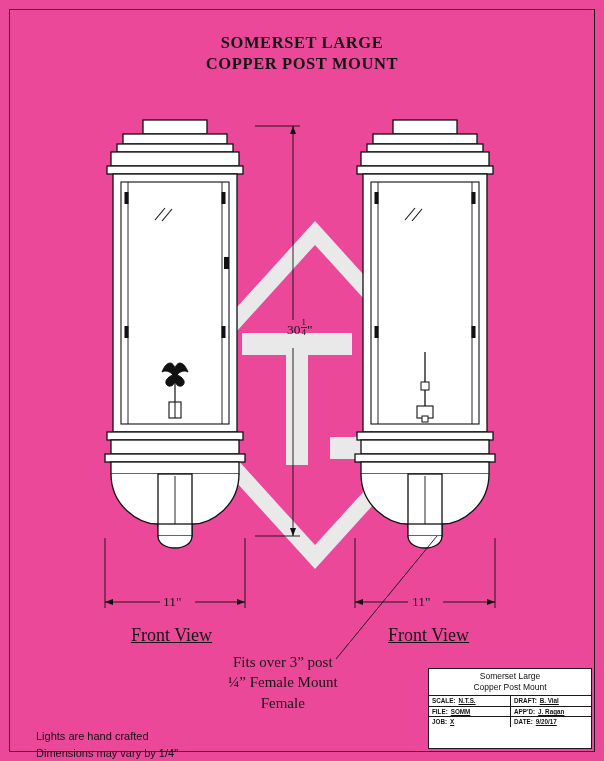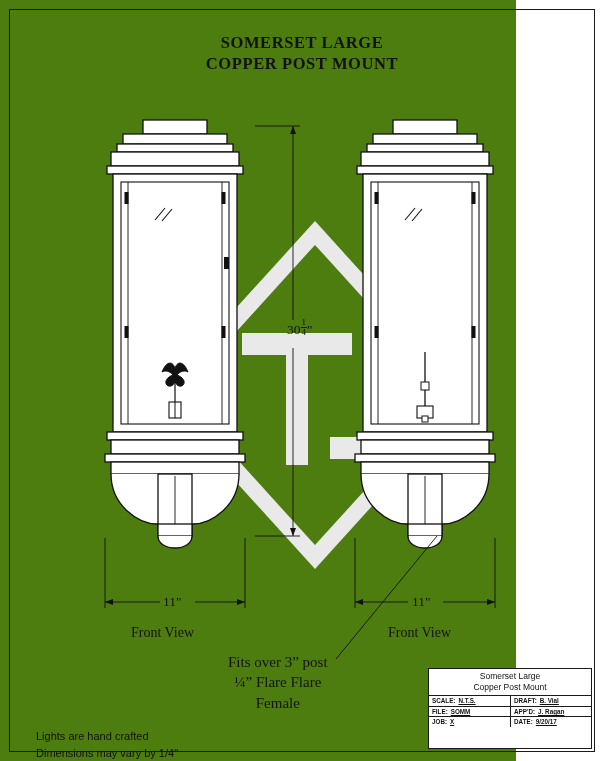--- a/index.html
+++ b/index.html
@@ -10,23 +10,23 @@
   body {
     width: 604px;
     height: 761px;
     font-family: "Liberation Serif", serif;
     position: relative;
     overflow: hidden;
   }
   #sheet {
     position: absolute;
     left: 0; top: 0;
-    width: 516px;
+    width: 604px;
     height: 761px;
-    background: #4d7c0f;
+    background: #ec4899;
   }
   .border-outer {
     position: absolute;
     left: 9px; top: 9px;
     width: 586px;
     height: 743px;
     border: 1px solid #1a1a1a;
     box-sizing: border-box;
   }
 
@@ -62,21 +62,22 @@
     left: 0; top: 0;
   }
 
   
   .lbl {
     position: absolute;
     color: #141414;
     font-family: "Liberation Serif", serif;
   }
   .view-label {
-    font-size: 14px;
+    font-size: 18px;
+    text-decoration: underline;
     white-space: nowrap;
   }
   .dim-label {
     font-size: 13.5px;
     white-space: nowrap;
   }
   .vdim-label {
     font-size: 13.5px;
     white-space: nowrap;
   }
@@ -320,21 +321,21 @@
   </div>
 
   <div class="lbl dim-label" style="left:163px; top:594px;">11"</div>
   <div class="lbl dim-label" style="left:412px; top:594px;">11"</div>
 
   <div class="lbl view-label" style="left:131px; top:625px;">Front View</div>
   <div class="lbl view-label" style="left:388px; top:625px;">Front View</div>
 
   <div class="lbl note-callout" style="left:228px; top:652px;">
     <span>Fits over 3” post</span><br>
-    <span>¼” Flare Flare</span><br>
+    <span>¼” Female Mount</span><br>
     <span>Female</span>
   </div>
 
   <div class="lbl footnote" style="left:36px; top:728px;">
     <span>Lights are hand crafted</span><br>
     <span>Dimensions may vary by 1/4"</span>
   </div>
 
   <div class="titleblock">
     <div class="tb-name">

